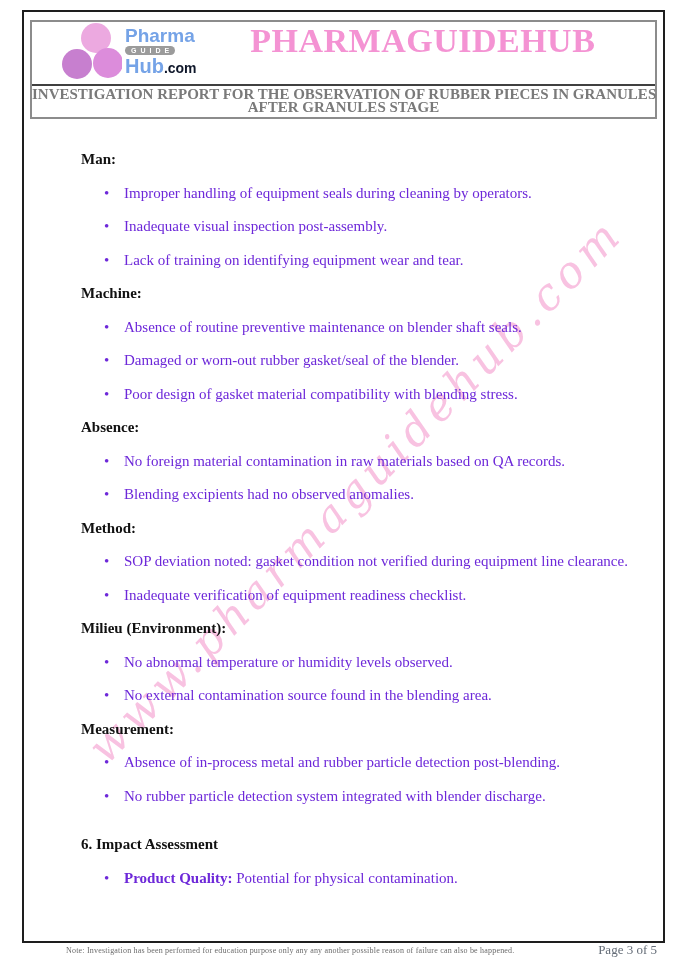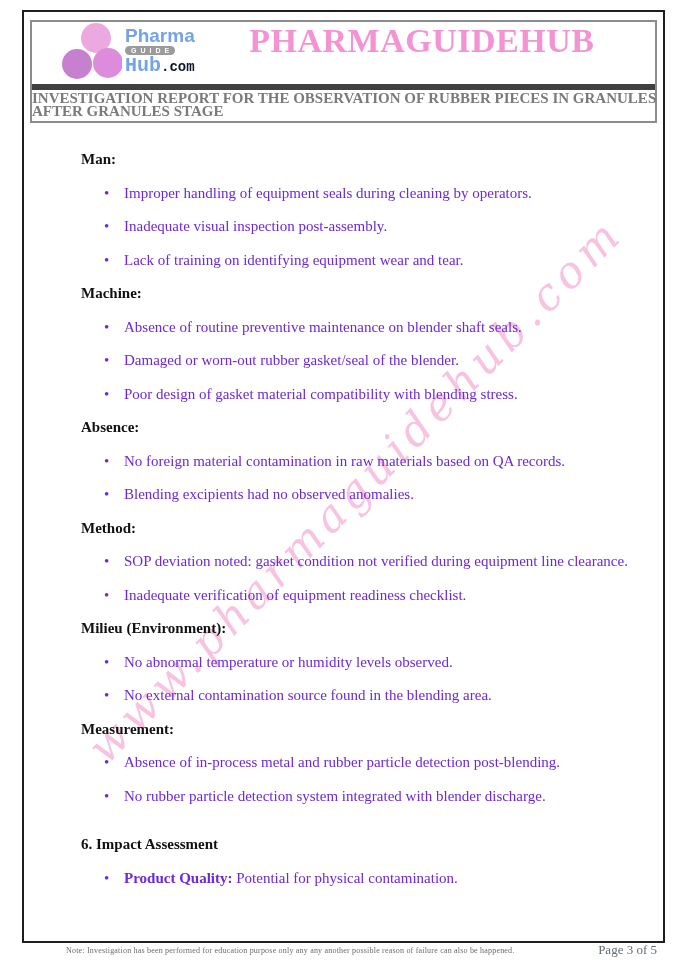--- a/index.html
+++ b/index.html
@@ -26,29 +26,29 @@
   }
   .header-top{display:flex;align-items:flex-start;height:62px;padding-left:28px;}
   .logo{display:flex;align-items:center;gap:3px;}
   .logo-circles{display:block;}
   .logo-text{display:flex;flex-direction:column;line-height:1;font-family:"Liberation Sans",sans-serif;}
   .logo-word-top{color:#75a3e7;font-weight:bold;font-size:19px;}
   .logo-pill{
     background:#9b9b9b;color:#fff;font-size:7px;font-weight:bold;letter-spacing:4px;
     border-radius:6px;padding:1px 2px 1px 6px;margin:1px 0;width:max-content;text-align:center;
   }
-  .logo-word-row{display:flex;align-items:baseline;font-family:Liberation Mono, monospace;}
+  .logo-word-row{display:flex;align-items:baseline;}
   .logo-word-bottom{color:#75a3e7;font-weight:bold;font-size:20px;}
   .logo-suffix{color:#0f172a;font-size:14px;font-weight:bold;}
   .brand-title{
     flex:1;text-align:center;font-weight:bold;font-size:34px;color:#f493d3;
     letter-spacing:.5px;padding-right:6px;
   }
   .report-title{
-    border-top:6px solid #404040;text-align:left;font-weight:bold;color:#7a7a7a;
+    border-top:2px solid #404040;text-align:center;font-weight:bold;color:#7a7a7a;
     font-size:15px;padding:2px 0 3px 0;
   }
   .report-title div{line-height:13px;white-space:nowrap;}
   
   .content{position:absolute;left:81px;top:136px;width:545px;z-index:2;}
   .sec-heading{
     font-size:15px;font-weight:bold;margin:16px 0 18px 0;line-height:15.5px;color:#111;
     font-family:"Liberation Serif",serif;
   }
   .sec-list{list-style:none;margin:0;padding:0;}

